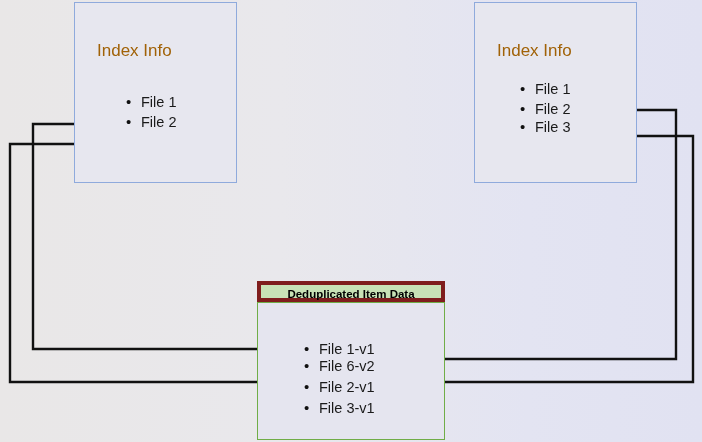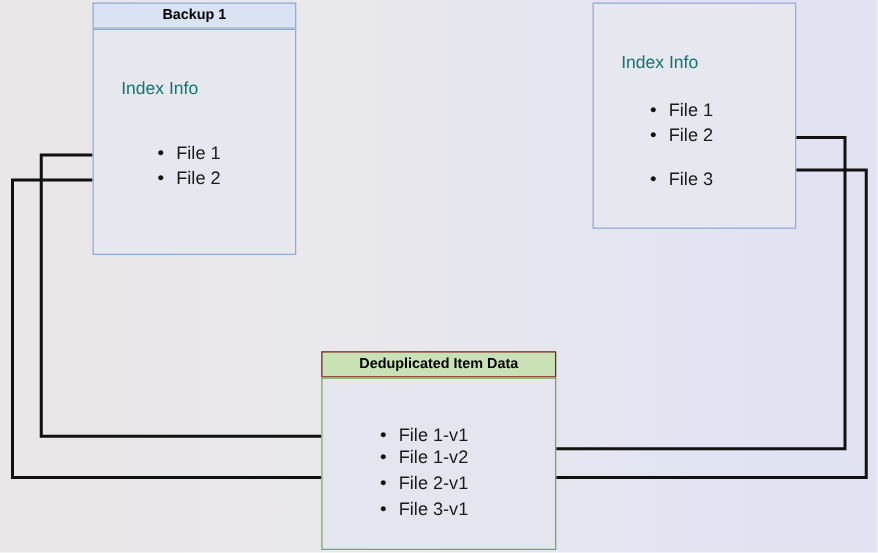--- a/index.html
+++ b/index.html
@@ -46,30 +46,30 @@
   .node.blue .hdr {
     background: #dae3f3;
     border: 1px solid #8faadc;
   }
   .node.blue .body {
     background: #e7e7ef;
     border: 1px solid #8faadc;
   }
   .node.green .hdr {
     background: #c8e2b6;
-    border: 1px solid #7f1d1d;
+    border: 4px solid #7f1d1d;
   }
   .node.green .body {
     background: #e5e5ef;
     border: 1px solid #70ad47;
   }
   .index-label {
     position: absolute;
-    font-size: 14px;
-    color: #0f766e;
+    font-size: 17px;
+    color: #a16207;
     white-space: nowrap;
   }
   .bullet-list {
     position: absolute;
     margin: 0;
     padding: 0;
     list-style: none;
   }
   .bullet-list li {
     position: relative;
@@ -110,46 +110,45 @@
     <path d="M122,124 L33,124 L33,349 L298,349" fill="none" stroke="#111111" stroke-width="2.4" marker-end="url(#arrowhead)"></path>
 
     <path d="M122,144 L10,144 L10,382 L298,382" fill="none" stroke="#111111" stroke-width="2.4" marker-end="url(#arrowhead)"></path>
 
     <path d="M598,110 L676,110 L676,359 L392,359" fill="none" stroke="#111111" stroke-width="2.4" marker-end="url(#arrowhead)"></path>
 
     <path d="M598,136 L693,136 L693,382 L392,382" fill="none" stroke="#111111" stroke-width="2.4" marker-end="url(#arrowhead)"></path>
   </svg>
 
   <div class="node blue" style="left:74px; top:2px; width:163px;">
-    <div class="hdr">Backup 1</div>
     <div class="body" style="height:181px;">
       <div class="index-label" style="left:22px; top:38px;">Index Info</div>
       <ul class="bullet-list" style="left:51px; top:91px;">
         <li>File 1</li>
         <li style="margin-top:3px;">File 2</li>
       </ul>
     </div>
   </div>
 
   <div class="node blue" style="left:474px; top:2px; width:163px;">
     <div class="body" style="height:181px;">
       <div class="index-label" style="left:22px; top:38px;">Index Info</div>
       <ul class="bullet-list" style="left:45px; top:78px;">
         <li>File 1</li>
         <li style="margin-top:3px;">File 2</li>
-        <li style="margin-top:18px;">File 3</li>
+        <li style="margin-top:1px;">File 3</li>
       </ul>
     </div>
   </div>
 
   <div class="node green" style="left:257px; top:281px; width:188px;">
     <div class="hdr">Deduplicated Item Data</div>
     <div class="body" style="height:138px;padding-left:48px;">
       <ul class="bullet-list dedup-list" style="left:46px; top:38px;">
         <li>File 1-v1</li>
-        <li style="margin-top:0px;">File 1-v2</li>
+        <li style="margin-top:0px;">File 6-v2</li>
         <li style="margin-top:4px;">File 2-v1</li>
         <li style="margin-top:4px;">File 3-v1</li>
       </ul>
     </div>
   </div>
 
 </div>
 
 </body></html>

